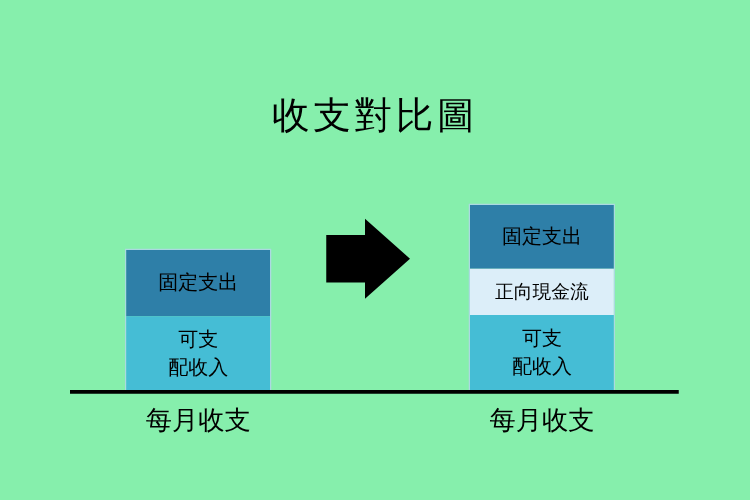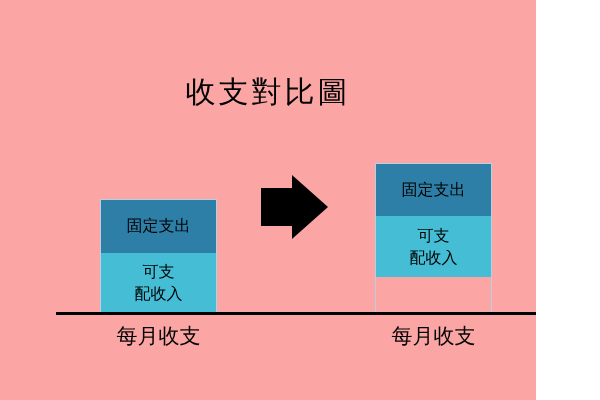--- a/index.html
+++ b/index.html
@@ -1,20 +1,20 @@
 <!DOCTYPE html>
 <html><head>
 <meta charset="utf-8">
 <style>
   html, body { margin: 0; padding: 0; background: #ffffff; }
   .canvas {
     position: relative;
-    width: 536px;
+    width: 600px;
     height: 400px;
-    background: #fca5a5;
+    background: #86efac;
     overflow: hidden;
     font-family: "DejaVu Sans", "Liberation Sans", sans-serif;
     color: #000000;
   }
   .title {
     position: absolute;
     left: 0;
     right: 0;
     top: 72px;
     text-align: center;
@@ -95,20 +95,23 @@
   </div>
 
   <svg class="arrow" viewBox="0 0 74 70">
     <polygon points="3,16 34,16 34,3 70,35 34,67 34,54 3,54" fill="#000000"></polygon>
   </svg>
 
   <div class="bar bar-after">
     <div class="seg seg-fixed">
       <span>固定支出</span>
     </div>
+    <div class="seg seg-cashflow">
+      <span>正向現金流</span>
+    </div>
     <div class="seg seg-disposable">
       <span>可支</span>
       <span>配收入</span>
     </div>
   </div>
 
   <div class="baseline"></div>
 
   <div class="axis-label axis-label-before">每月收支</div>
 

